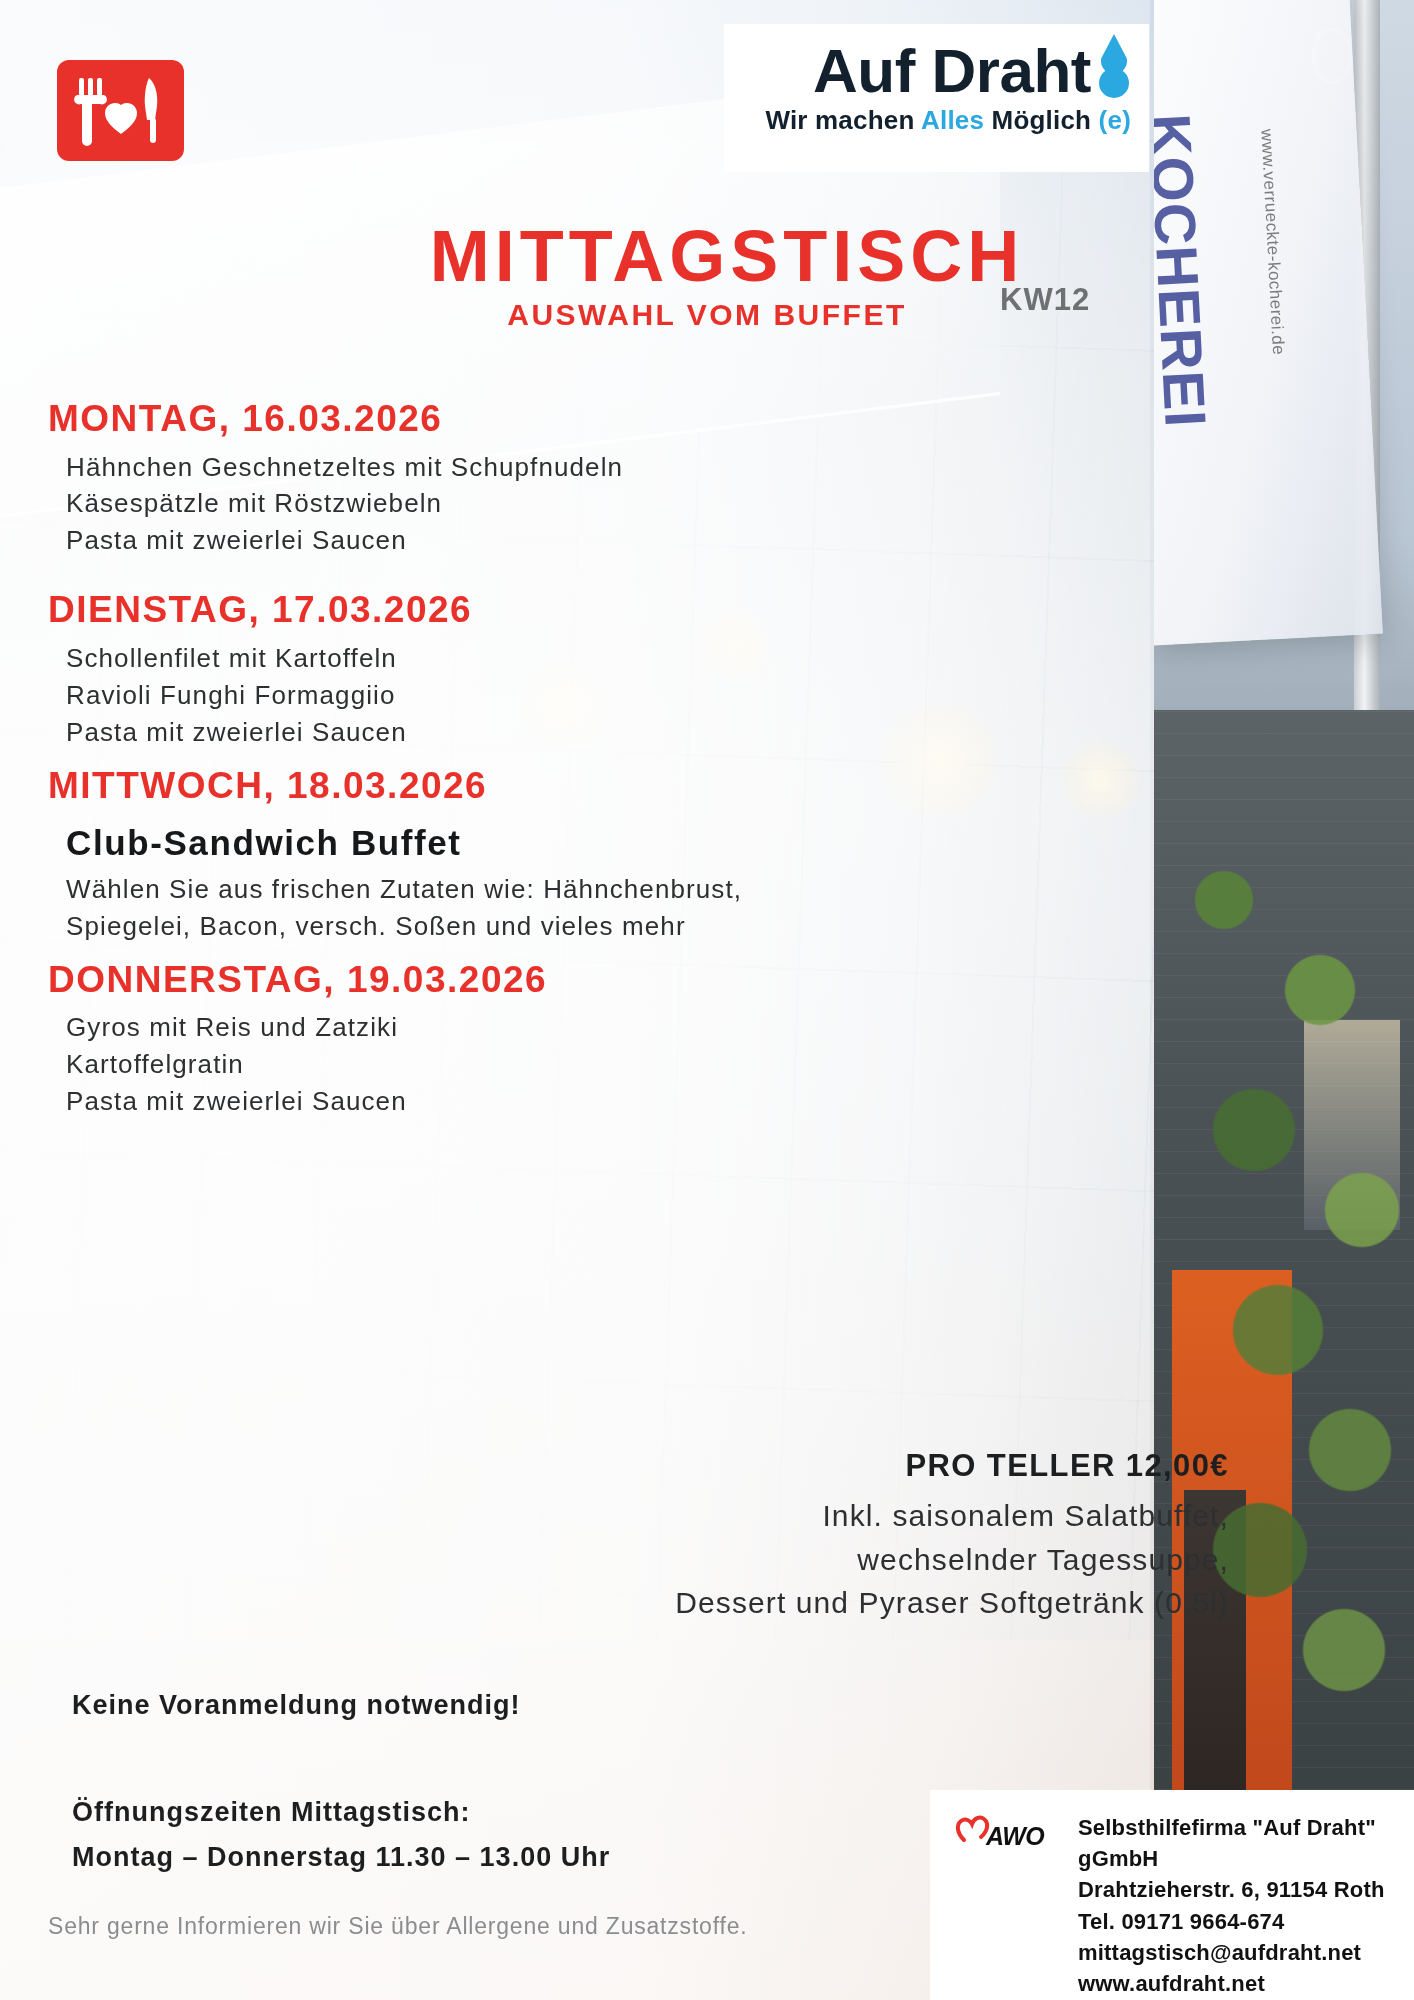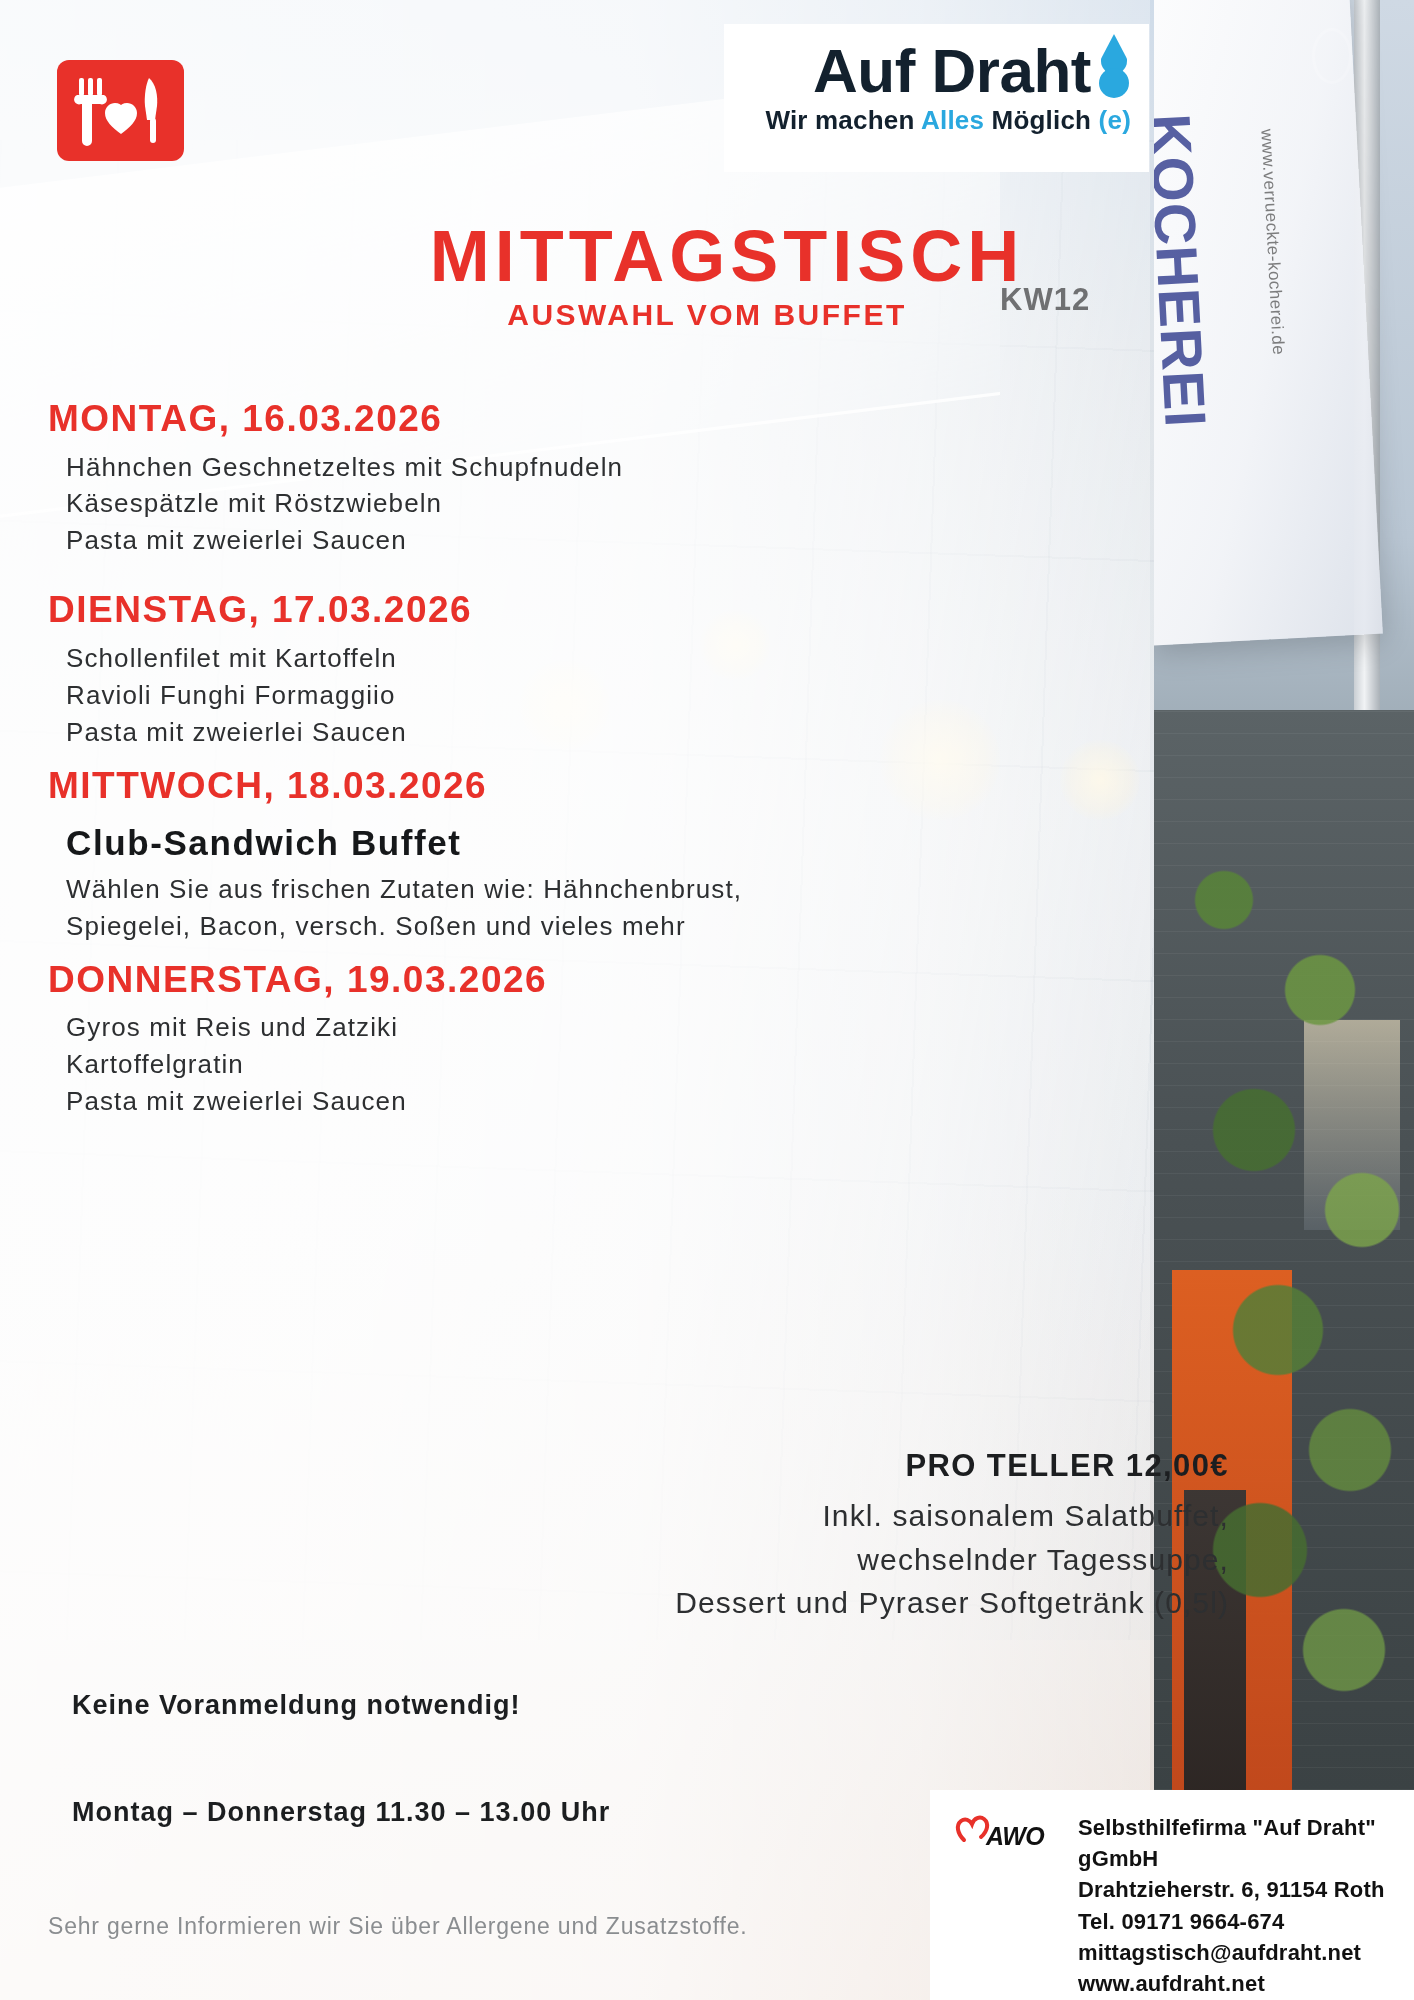--- a/index.html
+++ b/index.html
@@ -480,20 +480,21 @@
     <div class="price-block">
       <div class="price-title">PRO TELLER 12,00€</div>
       <div class="price-line">Inkl. saisonalem Salatbuffet,</div>
       <div class="price-line">wechselnder Tagessuppe,</div>
       <div class="price-line">Dessert und Pyraser Softgetränk (0,5l)</div>
     </div>
 
     <div class="note-bold">Keine Voranmeldung notwendig!</div>
 
     <div class="hours">
+      <div>Öffnungszeiten Mittagstisch:</div>
       <div>Montag – Donnerstag 11.30 – 13.00 Uhr</div>
     </div>
 
     <div class="fineprint">
       <div>Sehr gerne Informieren wir Sie über Allergene und Zusatzstoffe.</div>
     </div>
 
     <div class="awo-box">
       <div class="awo-row">
         <div class="awo-logo">

